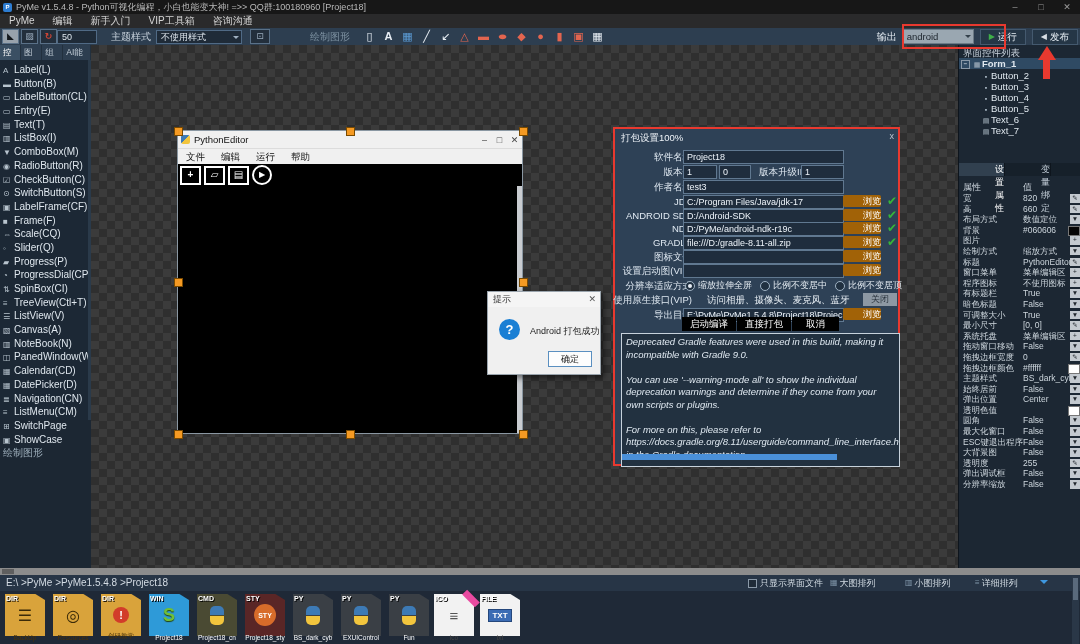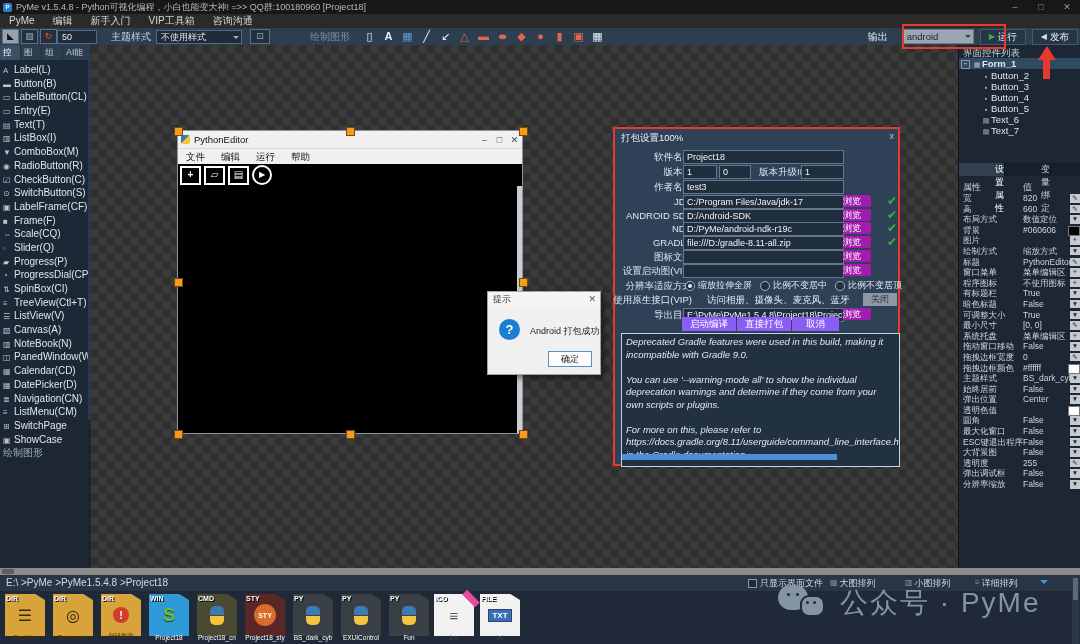--- a/index.html
+++ b/index.html
@@ -25,21 +25,21 @@
         font-size:9px;line-height:12px;padding-left:4px;}
   .tlabel{color:#c8d2dc;margin-left:14px;}
   .combo{height:12px;border:1px solid #506a85;background:#1f2b38;color:#dfe7ee;font-size:9px;
          line-height:12px;padding:0 4px;position:relative;}
   .combo .car{position:absolute;right:2px;top:5px;border:3px solid transparent;border-top-color:#9fb0c0;}
   .drawicons{display:flex;align-items:center;margin-left:10px;}
   .di{width:19px;text-align:center;font-size:11px;line-height:15px;}
   .di-white{color:#e8eef4;} .di-blue{color:#5b9bd5;} .di-red{color:#e2654f;}
   .di.ellipse{transform:scaleX(1.6);}
   .outcombo{width:62px;height:13px;background:#9aa7b1;color:#1c242c;border:1px solid #6c7a85;
-            font-size:9.5px;line-height:13px;padding:0 4px;position:relative;margin-left:14px;}
+            font-size:9.5px;line-height:13px;padding:0 4px;position:relative;margin-left:5px;}
   .outcombo .car{position:absolute;right:2px;top:5px;border:3px solid transparent;border-top-color:#33404a;}
   .runbtn{height:14px;border:1px solid #44596e;background:#253646;color:#e6edf3;font-size:9.5px;
           line-height:14px;padding:0 8px;margin-left:6px;display:flex;align-items:center;}
   .runbtn .tri{color:#3fae49;margin-right:3px;font-size:8px;}
   .runbtn .tri2{color:#d8dee4;margin-right:3px;font-size:8px;}
   
   .sidetabs{left:0;top:45px;width:91px;height:15px;background:#2d3e50;display:flex;font-size:8.5px;color:#c4cfd9;}
   .sidetab{padding:0 3px;line-height:15px;border-right:1px solid #22303e;}
   .sidetab.active{background:#3a4f63;color:#fff;}
   .sidebar{left:0;top:60px;width:91px;height:360px;background:#1c2835;border-right:1px solid #0e151d;}
@@ -79,29 +79,29 @@
           border:1px solid #5a8fc0;font-size:9px;text-align:center;line-height:14px;color:#222;}
   
   .pkg{left:613px;top:127px;width:287px;height:339px;background:#2e4156;border:2px solid #e8392f;
        box-sizing:border-box;z-index:7;font-size:9.5px;color:#e6edf3;}
   .pkg-title{position:absolute;left:6px;top:3px;font-size:9.5px;color:#eef3f8;}
   .pkg-close{position:absolute;right:4px;top:2px;color:#b9c4cf;font-size:9px;}
   .prowp{position:absolute;left:0;height:13px;line-height:13px;white-space:nowrap;}
   .plab{position:absolute;right:206px;text-align:right;color:#dfe8f1;}
   .pinput{position:absolute;left:68px;width:153px;height:12px;background:#1f2d3d;border:1px solid #607890;
           color:#eef4fa;font-size:9px;line-height:12px;padding:0 3px;overflow:hidden;white-space:nowrap;box-sizing:content-box;}
-  .browse{position:absolute;left:228px;width:28px;height:12px;background:#a21caf;color:#fff;font-size:9px;
-          text-align:left;line-height:12px;border-radius:2px;}
+  .browse{position:absolute;left:228px;width:38px;height:12px;background:#a16207;color:#fff;font-size:9px;
+          text-align:right;line-height:12px;border-radius:2px;}
   .chk{position:absolute;left:272px;color:#35b53a;font-weight:bold;font-size:12px;line-height:13px;}
   .radio{display:inline-flex;align-items:center;margin-right:8px;color:#e6edf3;font-size:9px;}
   .rdot{width:8px;height:8px;border:1px solid #9fb2c4;border-radius:50%;margin-right:3px;position:relative;background:#203040;}
   .rdot.on::after{content:"";position:absolute;left:2px;top:2px;width:4px;height:4px;border-radius:50%;background:#e8eef5;}
   .closedd{position:absolute;left:248px;width:34px;height:13px;background:#8d98a3;color:#28323c;
            font-size:9px;text-align:center;line-height:13px;}
-  .pkgbtn{position:absolute;top:0;height:14px;background:#8b5cf6;color:#fff;font-size:9.5px;
+  .pkgbtn{position:absolute;top:0;height:14px;background:#000000;color:#fff;font-size:9.5px;
           text-align:center;line-height:14px;padding:0 8px;}
   .plog{position:absolute;left:6px;top:204px;width:269px;height:128px;background:#223140;border:1px solid #c7d2dc;
         color:#dfe8f0;font-size:9.5px;line-height:12.5px;padding:2px 4px;overflow:hidden;white-space:pre-line;font-style:italic;}
   .plogbar{position:absolute;left:7px;top:325px;width:215px;height:6px;background:#4a90d9;}
   
   .rpanel{left:958px;top:45px;width:122px;height:523px;background:#1c2733;border-left:1px solid #0e151d;box-sizing:border-box;}
   .rhead{position:absolute;left:4px;top:2px;font-size:9.5px;color:#c9d3dd;}
   .trow{position:absolute;left:0;width:100%;height:11px;line-height:11px;font-size:9.5px;color:#dfe7ee;white-space:nowrap;}
   .trow .exp{display:inline-block;width:7px;height:7px;border:1px solid #8a99a8;font-size:6px;line-height:6px;
              text-align:center;color:#cfd8e0;margin:0 2px 0 2px;vertical-align:1px;}
@@ -672,29 +672,18 @@
     </div>
     <div class="ftile" style="left:478px;">
       <div class="fico k-white">
           <span class="txtbox">TXT</span>
         </div>
       <span class="fbadge" style="color:#fff;">FILE</span>
       <span class="flabel lab-gray">txt</span>
     </div>
   </div>
 
-  <div class="abs wm">
-    <span class="wx">
-      <span class="b1"></span>
-      <span class="eye" style="left:9px;top:10px;"></span>
-      <span class="eye" style="left:18px;top:10px;"></span>
-      <span class="b2"></span>
-      <span class="eye" style="left:28px;top:18px;"></span>
-      <span class="eye" style="left:35px;top:18px;"></span>
-    </span>
-    <span class="wmtext">公众号 · PyMe</span>
-  </div>
 
   <div class="abs vscroll">
       <div class="vthumb"></div>
     </div>
 
 </div>
 
 </body></html>

